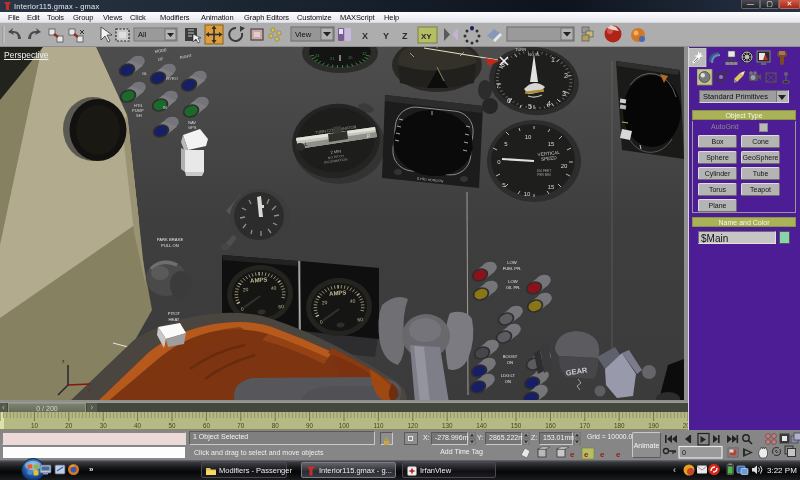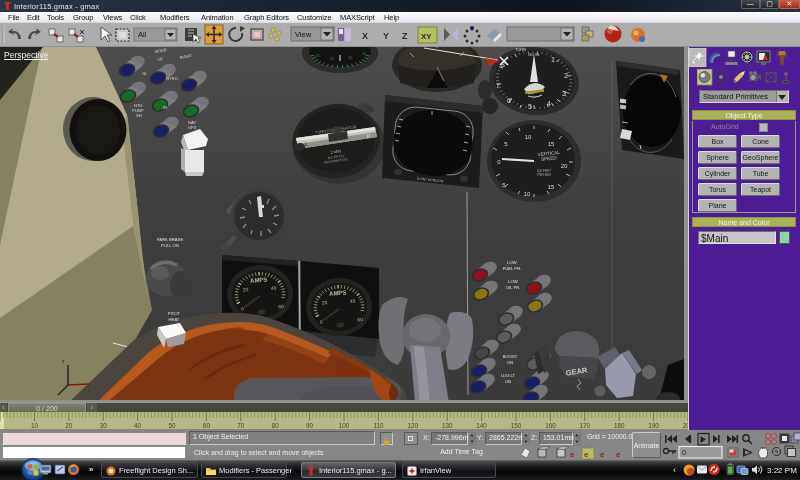--- a/index.html
+++ b/index.html
@@ -1232,27 +1232,20 @@
       <rect x="1.5" y="2.5" width="8" height="4" fill="#4a6a9a"></rect>
       <rect x="3" y="9" width="5" height="1.5" fill="#8a9ab0"></rect>
       <rect x="15" y="1" width="10" height="9" rx="1" fill="#c2cee0" stroke="#4a5a78" stroke-width="0.8"></rect>
       <path d="M17,7 L23,3" stroke="#3a6ab8" stroke-width="1.5"></path>
       <circle cx="33.5" cy="5.5" r="5.5" fill="#d87820"></circle>
       <circle cx="33.5" cy="5.5" r="3" fill="#3a5aa8"></circle>
       <path d="M30,2 Q34,0 37,3 Q35,1.5 31.5,3.5 Z" fill="#f0a040"></path>
       <text x="49" y="8" font-size="8" fill="#e8e8e8" font-weight="bold">»</text>
     </svg>
 
-    <div class="tbtn" style="left:101px;width:97px">
-      <svg class="ti" viewBox="0 0 10 10">
-          <circle cx="5" cy="5" r="4.5" fill="#e07820"></circle>
-          <circle cx="5" cy="5" r="2.3" fill="#f0e8d8"></circle>
-        </svg>
-      <span class="tt">Freeflight Design Sh...</span>
-    </div>
     <div class="tbtn" style="left:201px;width:86px">
       <svg class="ti" viewBox="0 0 10 10">
           <path d="M0,2 L4,2 L5,3.5 L10,3.5 L10,9 L0,9 Z" fill="#e8c045"></path>
           <path d="M0,4.5 L10,4.5 L10,9 L0,9 Z" fill="#f4d868"></path>
         </svg>
       <span class="tt">Modifiers - Passenger</span>
     </div>
     <div class="tbtn" style="left:301px;width:95px;background:linear-gradient(#63636b,#2c2c32 60%,#3a3a42);border-color:#7a7a84">
       <svg class="ti" viewBox="0 0 10 10">
           <path d="M1,0.5 L9,0.5 L6.5,4 L6.5,9.5 L3.5,9.5 L3.5,4 Z" fill="#c03028"></path>

